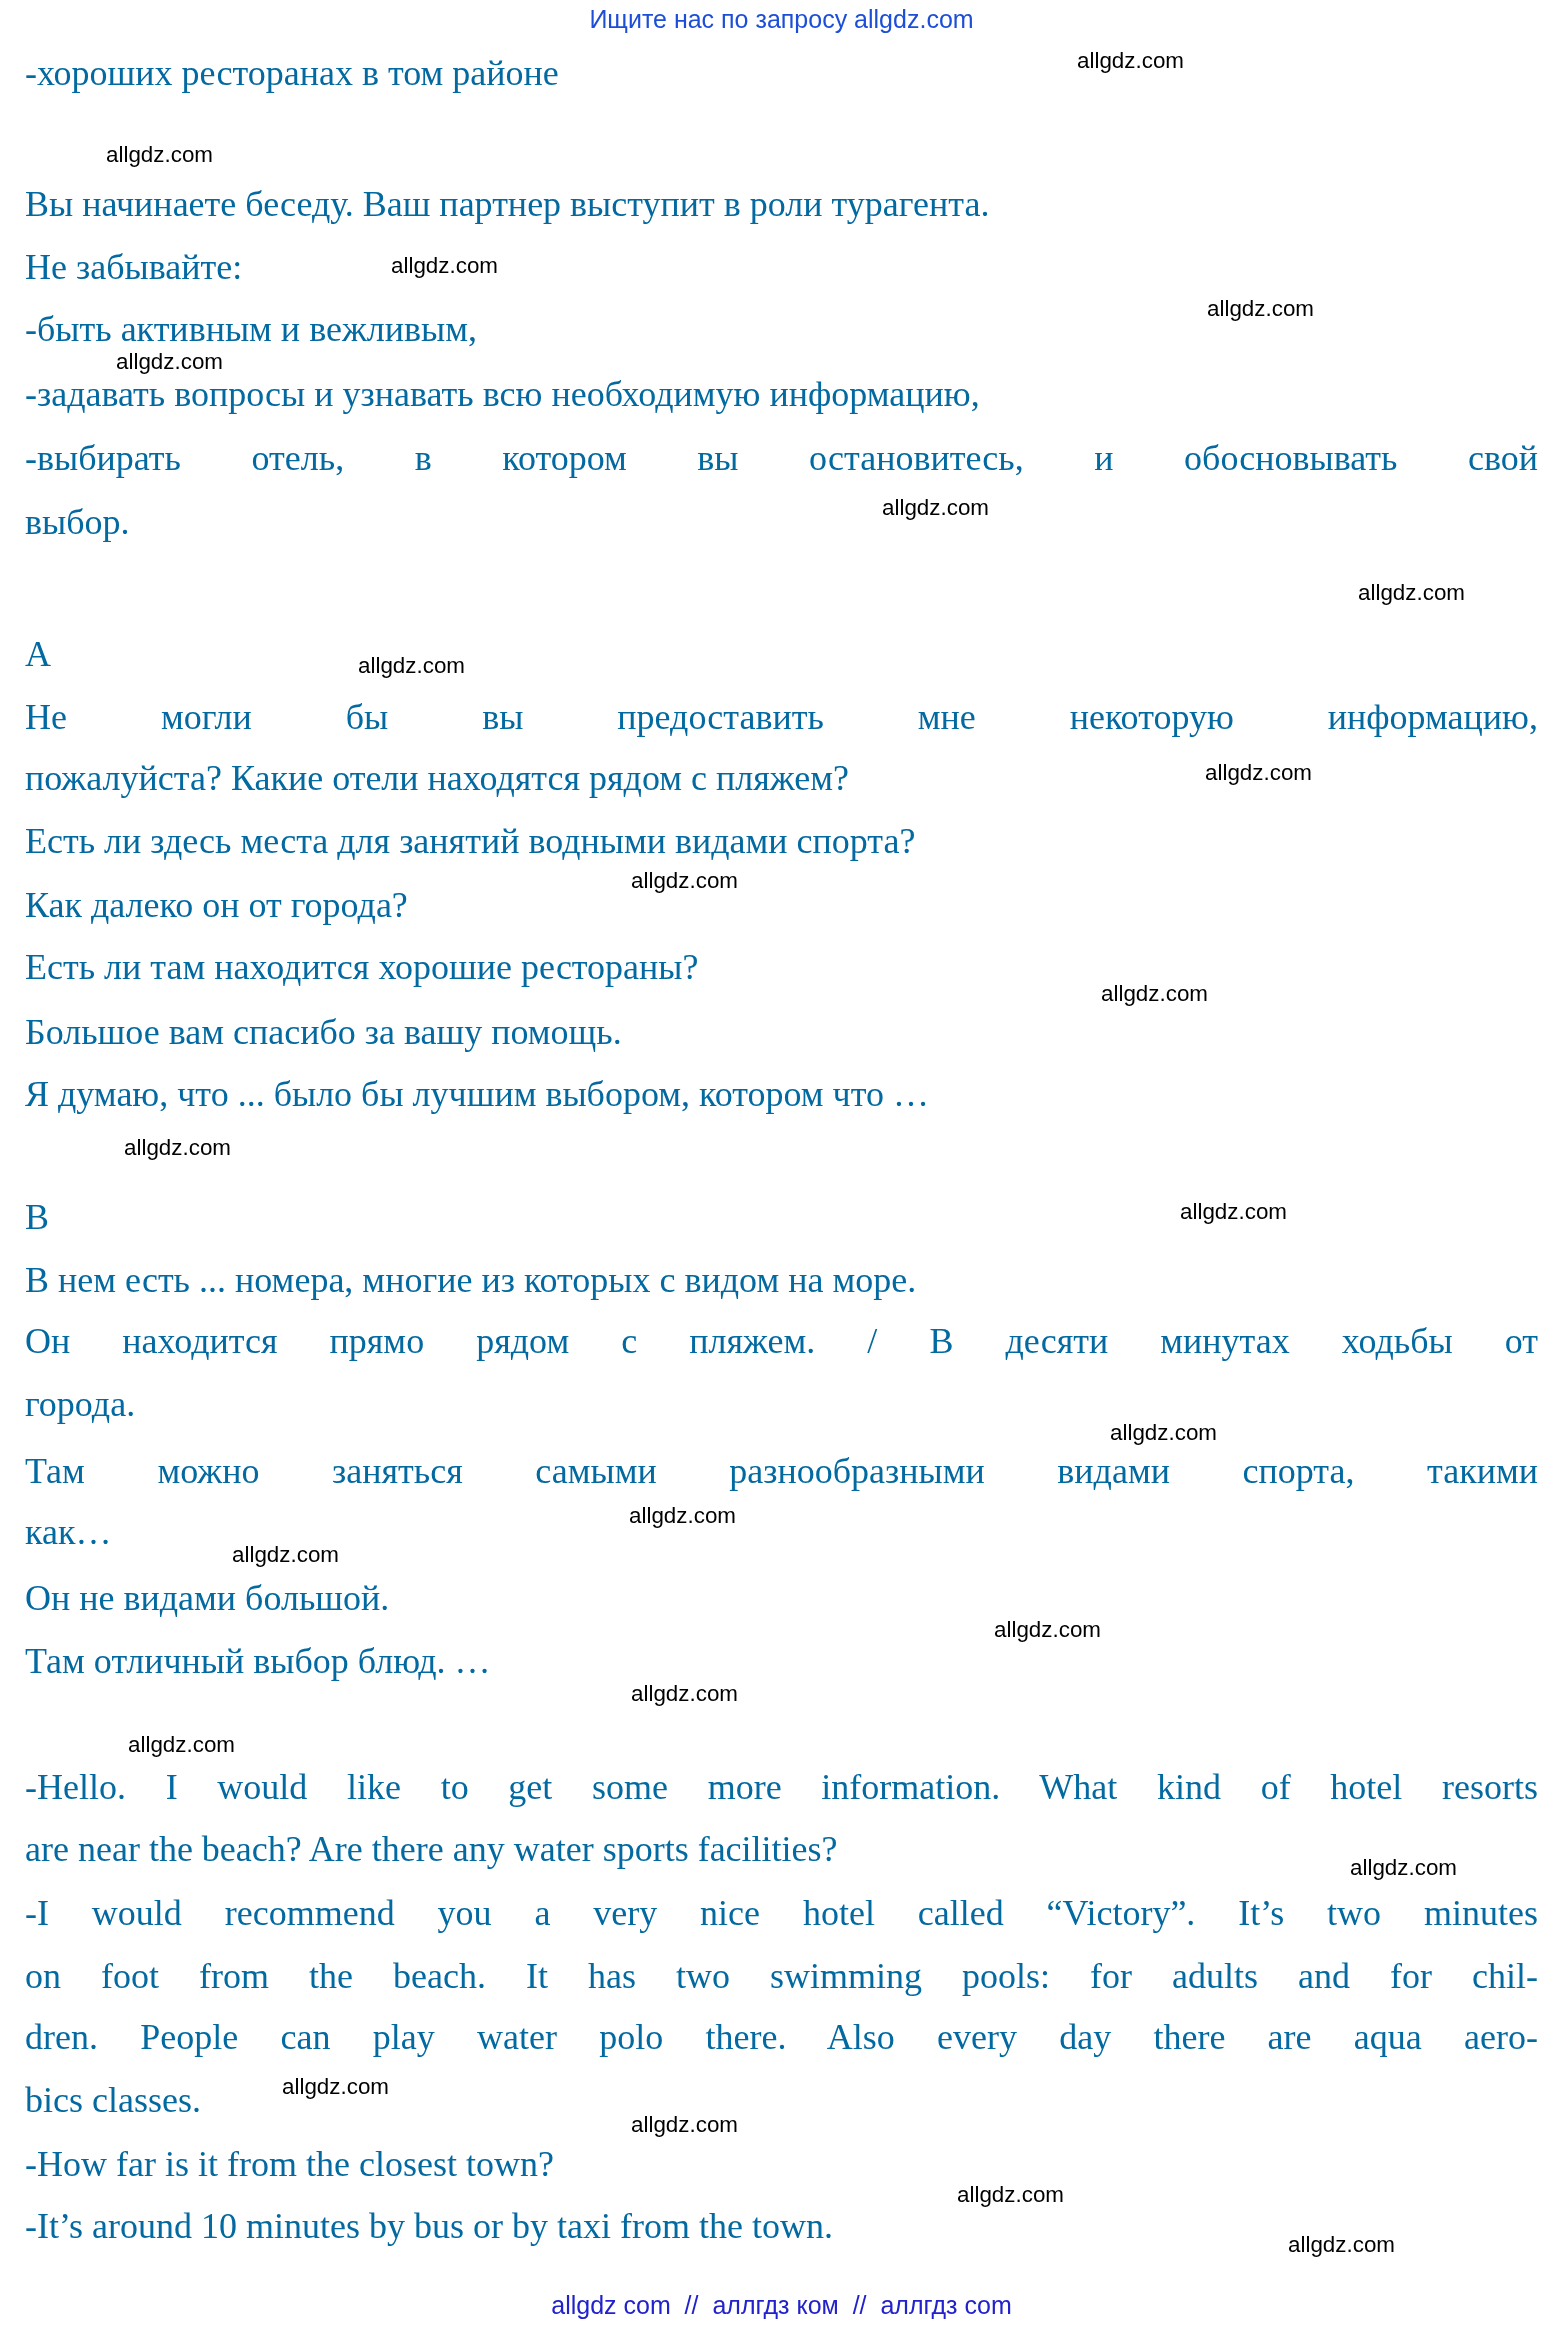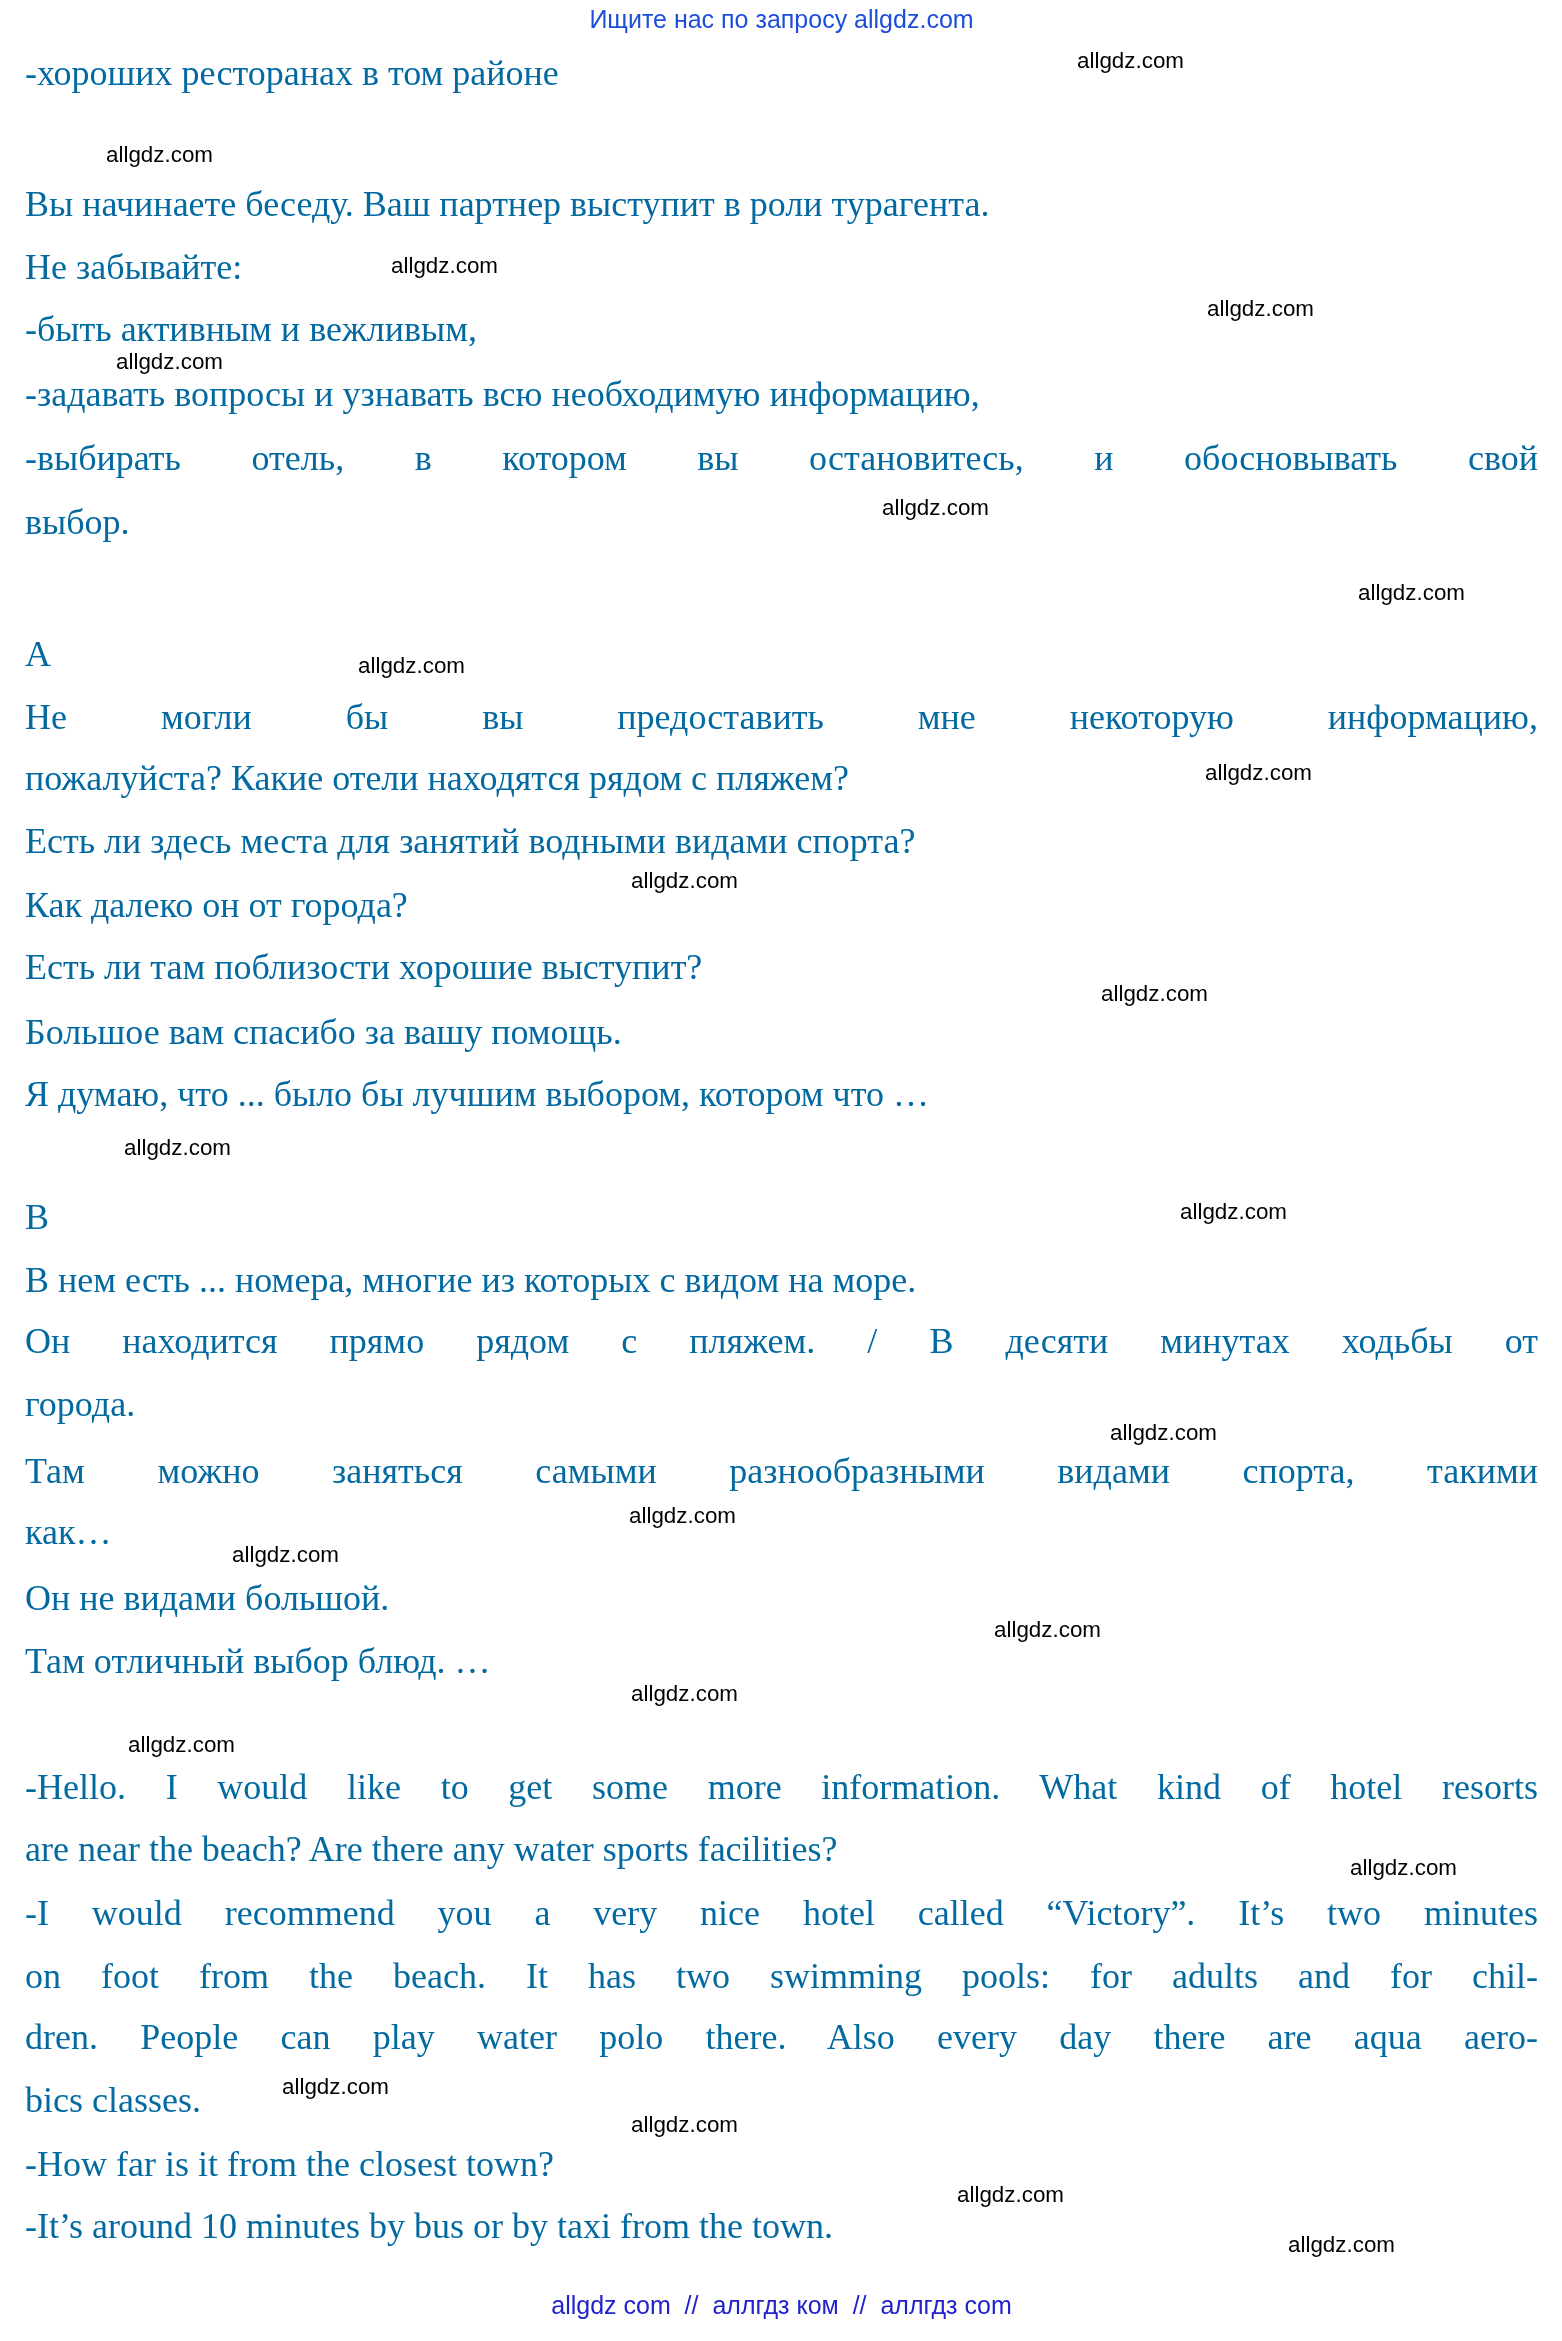--- a/index.html
+++ b/index.html
@@ -73,21 +73,21 @@
   <div class="line" style="top:306px">-быть активным и вежливым,</div>
   <div class="line" style="top:371px">-задавать вопросы и узнавать всю необходимую информацию,</div>
   <div class="line stretch" style="top:435px">-выбирать отель, в котором вы остановитесь, и обосновывать свой</div>
   <div class="line" style="top:499px">выбор.</div>
 
   <div class="line" style="top:631px">А</div>
   <div class="line stretch" style="top:694px">Не могли бы вы предоставить мне некоторую информацию,</div>
   <div class="line" style="top:755px">пожалуйста? Какие отели находятся рядом с пляжем?</div>
   <div class="line" style="top:818px">Есть ли здесь места для занятий водными видами спорта?</div>
   <div class="line" style="top:882px">Как далеко он от города?</div>
-  <div class="line" style="top:944px">Есть ли там поблизости хорошие выступит?</div>
+  <div class="line" style="top:944px">Есть ли там находится хорошие рестораны?</div>
   <div class="line" style="top:1009px">Большое вам спасибо за вашу помощь.</div>
   <div class="line" style="top:1071px">Я думаю, что ... было бы лучшим выбором, котором что …</div>
 
   <div class="line" style="top:1194px">В</div>
   <div class="line" style="top:1257px">В нем есть ... номера, многие из которых с видом на море.</div>
   <div class="line stretch" style="top:1318px">Он находится прямо рядом с пляжем. / В десяти минутах ходьбы от</div>
   <div class="line" style="top:1381px">города.</div>
   <div class="line stretch" style="top:1448px">Там можно заняться самыми разнообразными видами спорта, такими</div>
   <div class="line" style="top:1509px">как…</div>
   <div class="line" style="top:1575px">Он не видами большой.</div>

